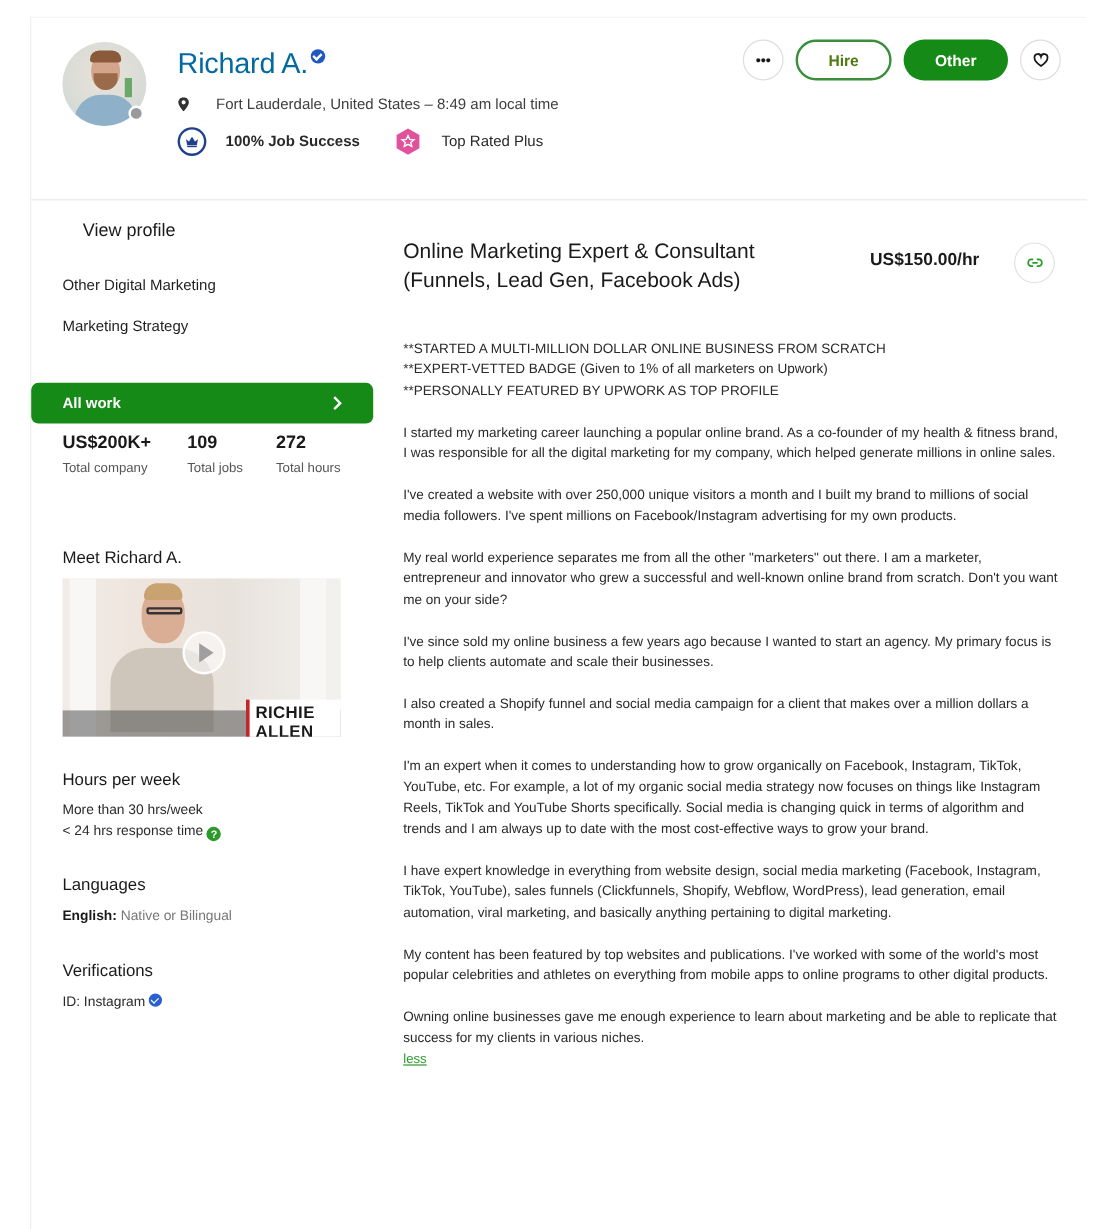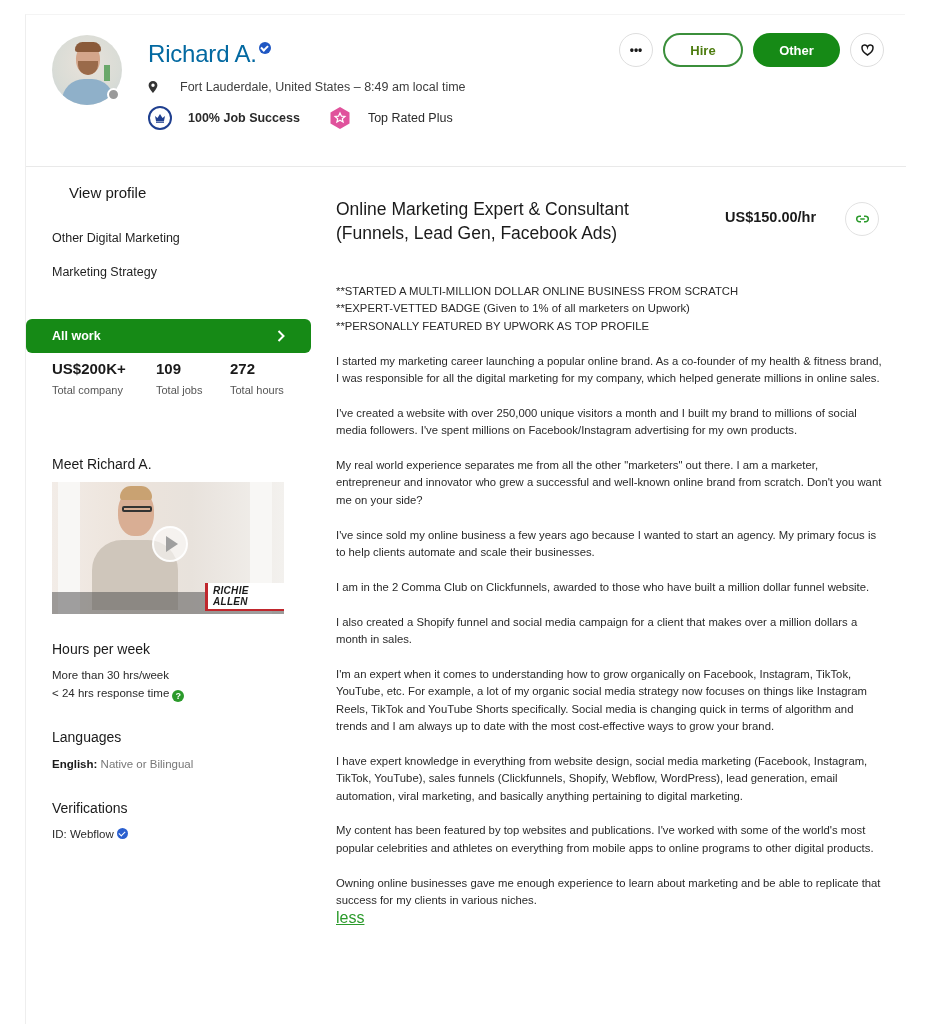--- a/index.html
+++ b/index.html
@@ -55,37 +55,37 @@
     .video { position: absolute; left: 26px; top: 315px; width: 232px; height: 132px; overflow: hidden; cursor: pointer;
       background: linear-gradient(90deg, #f2ece7 0%, #ede4dc 30%, #e8e2dc 60%, #f3f1ee 100%); }
     .video .win { position: absolute; top: 0; width: 22px; height: 132px; background: #f8f7f5; }
     .video .person-body { position: absolute; left: 40px; top: 58px; width: 86px; height: 70px; border-radius: 30px 30px 0 0; background: #cfc6bb; }
     .video .person-head { position: absolute; left: 66px; top: 8px; width: 36px; height: 46px; border-radius: 45%; background: #d9ae94; }
     .video .person-hair { position: absolute; left: 68px; top: 4px; width: 32px; height: 14px; border-radius: 14px 14px 4px 4px; background: #c9a272; }
     .video .glasses { position: absolute; left: 70px; top: 24px; width: 30px; height: 6px; border: 2px solid #333; border-radius: 2px; }
     .video .table { position: absolute; left: 0; top: 110px; width: 232px; height: 22px; background: #555; opacity: .55; }
     .video .play { position: absolute; left: 100px; top: 44px; width: 36px; height: 36px; border-radius: 50%; background: rgba(255,255,255,.55); border: 2px solid rgba(255,255,255,.9); display: flex; align-items: center; justify-content: center; }
     .video .play::after { content: ""; border-left: 12px solid rgba(150,150,150,.9); border-top: 8px solid transparent; border-bottom: 8px solid transparent; margin-left: 4px; }
-    .video .tag { position: absolute; left: 153px; top: 101px; padding: 2px 5px; background: #fff; border-left: 3px solid #c0272d; border-bottom: 2px solid #c0272d; font-size: 10px; font-weight: 700; font-style: italic; color: #1a1a1a; letter-spacing: .3px; }
+    .video .tag { position: absolute; left: 153px; top: 101px; padding: 2px 5px; background: #fff; border-left: 3px solid #c0272d; border-bottom: 2px solid #c0272d; font-size: 14px; font-weight: 700; color: #1a1a1a; letter-spacing: .3px; }
     .side-text { position: absolute; left: 26px; font-size: 11.5px; color: #2a2a2a; }
     .help-icon { display: inline-block; width: 12px; height: 12px; border-radius: 50%; background: #2b9a2b; color: #fff; font-size: 9px; font-weight: 700; text-align: center; line-height: 12px; vertical-align: -2px; margin-left: 3px; }
     .muted { color: #777; }
     .bold { font-weight: 600; color: #1a1a1a; }
     .small-check { display: inline-block; width: 11px; height: 11px; border-radius: 50%; background: #2a5fcf; vertical-align: -1px; margin-left: 3px; position: relative; }
     .small-check::after { content: ""; position: absolute; left: 3px; top: 1.5px; width: 3px; height: 5px; border: solid #fff; border-width: 0 1.5px 1.5px 0; transform: rotate(45deg); }
 
     
     .main { position: absolute; left: 310px; top: 152px; width: 560px; }
     .title { position: absolute; left: 0; top: 30px; width: 360px; font-size: 17.5px; font-weight: 500; line-height: 24px; color: #1a1a1a; }
     .rate { position: absolute; left: 389px; top: 42px; font-size: 14.5px; font-weight: 700; color: #1a1a1a; }
     .link-btn { position: absolute; left: 509px; top: 35px; width: 34px; height: 34px; border-radius: 50%; border: 1.5px solid #e2e2e2; display: flex; align-items: center; justify-content: center; cursor: pointer; }
     .desc { position: absolute; left: 0; top: 116px; width: 548px; font-size: 11.3px; line-height: 17.4px; color: #2a2a2a; }
     .desc p { margin-bottom: 17.4px; }
     .desc p.tight { margin-bottom: 0; }
-    .desc .less { color: #2b9a2b; text-decoration: underline; cursor: pointer; font-size: 16px; display: inline-block; margin-top: 0; }
+    .desc .less { color: #2b9a2b; text-decoration: underline; cursor: pointer; font-size: 11px; display: inline-block; margin-top: 0; }
   </style>
 </head>
 <body>
 
 <div class="frame">
 
   <div class="header">
     <div class="avatar">
       <div class="bg-green"></div>
       <div class="shirt"></div>
@@ -183,21 +183,21 @@
     </div>
 
     <div class="sec-title" style="top:562px">Languages</div>
     <div class="side-text" style="top:591px">
       <span class="bold">English:</span>
       <span class="muted">Native or Bilingual</span>
     </div>
 
     <div class="sec-title" style="top:633px">Verifications</div>
     <div class="side-text" style="top:661px">
-      <span>ID: Webflow</span><span class="small-check"></span>
+      <span>ID: Instagram</span><span class="small-check"></span>
     </div>
   </div>
 
   <div class="main">
     <div class="title">Online Marketing Expert &amp; Consultant (Funnels, Lead Gen, Facebook Ads)</div>
     <div class="rate">US$150.00/hr</div>
     <div class="link-btn">
       <svg width="13" height="8" viewBox="0 0 13 8">
           <path d="M5 1.2H3.5a2.8 2.8 0 000 5.6H5M8 1.2h1.5a2.8 2.8 0 010 5.6H8M4.3 4h4.4" fill="none" stroke="#2b9a2b" stroke-width="1.5"></path>
         </svg>
@@ -206,21 +206,20 @@
     <div class="desc">
       <p>
         <span>**STARTED A MULTI-MILLION DOLLAR ONLINE BUSINESS FROM SCRATCH</span><br>
         <span>**EXPERT-VETTED BADGE (Given to 1% of all marketers on Upwork)</span><br>
         <span>**PERSONALLY FEATURED BY UPWORK AS TOP PROFILE</span>
       </p>
       <p>I started my marketing career launching a popular online brand. As a co-founder of my health &amp; fitness brand, I was responsible for all the digital marketing for my company, which helped generate millions in online sales.</p>
       <p>I've created a website with over 250,000 unique visitors a month and I built my brand to millions of social media followers. I've spent millions on Facebook/Instagram advertising for my own products.</p>
       <p>My real world experience separates me from all the other "marketers" out there. I am a marketer, entrepreneur and innovator who grew a successful and well-known online brand from scratch. Don't you want me on your side?</p>
       <p>I've since sold my online business a few years ago because I wanted to start an agency. My primary focus is to help clients automate and scale their businesses.</p>
-      <p>I am in the 2 Comma Club on Clickfunnels, awarded to those who have built a million dollar funnel website.</p>
       <p>I also created a Shopify funnel and social media campaign for a client that makes over a million dollars a month in sales.</p>
       <p>I'm an expert when it comes to understanding how to grow organically on Facebook, Instagram, TikTok, YouTube, etc. For example, a lot of my organic social media strategy now focuses on things like Instagram Reels, TikTok and YouTube Shorts specifically. Social media is changing quick in terms of algorithm and trends and I am always up to date with the most cost-effective ways to grow your brand.</p>
       <p>I have expert knowledge in everything from website design, social media marketing (Facebook, Instagram, TikTok, YouTube), sales funnels (Clickfunnels, Shopify, Webflow, WordPress), lead generation, email automation, viral marketing, and basically anything pertaining to digital marketing.</p>
       <p>My content has been featured by top websites and publications. I've worked with some of the world's most popular celebrities and athletes on everything from mobile apps to online programs to other digital products.</p>
       <p class="tight">Owning online businesses gave me enough experience to learn about marketing and be able to replicate that success for my clients in various niches.</p>
       <a class="less">less</a>
     </div>
   </div>
 </div>
 

